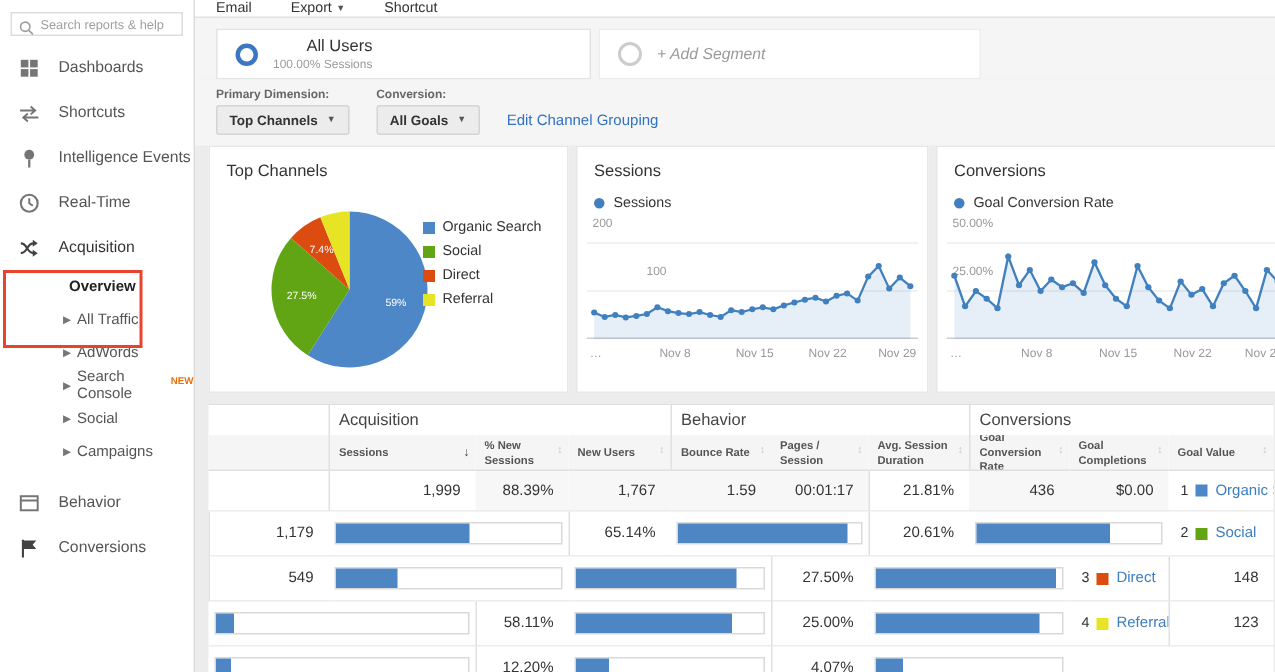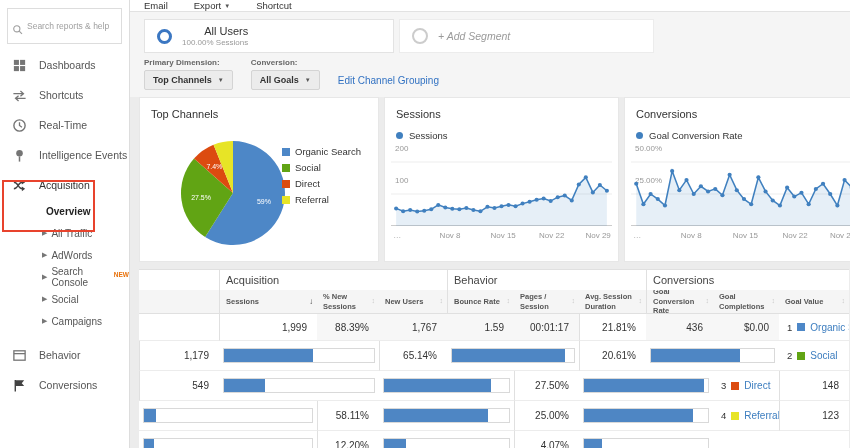--- a/index.html
+++ b/index.html
@@ -3,21 +3,21 @@
 <meta charset="utf-8">
 <style>
   * { box-sizing: border-box; margin: 0; padding: 0; }
   html,body { width:850px; height:448px; overflow:hidden;
     font-family:"Liberation Sans", sans-serif; background:#ececec; }
   #app { display:flex; width:850px; height:448px; }
 
   
   #sidebar { position:relative; width:130px; min-width:130px; background:#fff;
     border-right:1px solid #ddd; z-index:2; }
-  .searchbox { margin:8px 7px 6px 7px; height:36px; border:1px solid #ddd;
+  .searchbox { margin:8px 7px 6px 7px; height:16px; border:1px solid #ddd;
     display:flex; align-items:center; padding:0 4px; background:#fff; }
   .searchbox input { border:none; outline:none; width:100%; font-size:8.5px;
     color:#444; font-family:"Liberation Sans",sans-serif; }
   .searchbox input::placeholder { color:#9e9e9e; }
   .side-item { display:flex; align-items:center; height:30px; padding-left:12px;
     color:#555; font-size:10.5px; cursor:pointer; }
   .side-item .ic { width:15px; height:15px; margin-right:12px; flex:none; display:flex; }
   .side-item.active { color:#333; }
   .sub-item { display:flex; align-items:center; height:22px; padding-left:42px;
     color:#555; font-size:10px; cursor:pointer; }
@@ -137,34 +137,34 @@
                 <path d="M1.5 6 h10 M9 3.2 L12.2 6 L9 8.8"></path>
                 <path d="M14.5 11 h-10 M7 8.2 L3.8 11 L7 13.8"></path>
               </g>
             </svg>
           </span>
           <span>Shortcuts</span>
         </div>
         <div class="side-item">
           <span class="ic">
             <svg viewBox="0 0 16 16" width="15" height="15">
+              <circle cx="8" cy="5.5" r="3.5" fill="#757575"></circle>
+              <path d="M8 9 v5.5" stroke="#757575" stroke-width="1.6"></path>
+            </svg>
+          </span>
+          <span>Intelligence Events</span>
+        </div>
+        <div class="side-item">
+          <span class="ic">
+            <svg viewBox="0 0 16 16" width="15" height="15">
               <circle cx="8" cy="8" r="6" fill="none" stroke="#757575" stroke-width="1.5"></circle>
               <path d="M8 4.5 V8 l2.6 1.8" stroke="#757575" stroke-width="1.4" fill="none"></path>
             </svg>
           </span>
           <span>Real-Time</span>
-        </div>
-        <div class="side-item">
-          <span class="ic">
-            <svg viewBox="0 0 16 16" width="15" height="15">
-              <circle cx="8" cy="5.5" r="3.5" fill="#757575"></circle>
-              <path d="M8 9 v5.5" stroke="#757575" stroke-width="1.6"></path>
-            </svg>
-          </span>
-          <span>Intelligence Events</span>
         </div>
         <div class="side-item active">
           <span class="ic">
             <svg viewBox="0 0 16 16" width="15" height="15">
               <g stroke="#424242" stroke-width="1.5" fill="none">
                 <path d="M2 4.5 c5 0 4 7 9 7"></path>
                 <path d="M2 11.5 c5 0 4-7 9-7"></path>
               </g>
               <g fill="#424242">
                 <path d="M10.5 9 L14 11.5 L10.5 14 Z"></path>
@@ -298,21 +298,21 @@
           </div>
       </div>
 
       <div class="card" id="card-sessions">
         <h3>Sessions</h3>
         <div class="line-legend">
           <span class="dot" id="sess-dot" style="background: rgb(64, 128, 191);"></span>
           <span>Sessions</span>
         </div>
         <span class="ytick" style="top:46px;">200</span>
-        <span class="ytick" style="top:78px;">100</span>
+        <span class="ytick" style="top:78px;margin-left:36px;">100</span>
         <svg class="line-svg" id="sessions-svg" preserveAspectRatio="none" viewBox="0 0 216 72">
             <line x1="0" x2="216" y1="8" y2="8" stroke="#eee" stroke-width="1"></line>
             <line x1="0" x2="216" y1="40" y2="40" stroke="#eee" stroke-width="1"></line>
             <line x1="0" x2="216" y1="71.5" y2="71.5" stroke="#ccc"></line>
             <path d="M5,72 L5,54.4 L11.866666666666667,57.28 L18.733333333333334,56 L25.6,57.6 L32.46666666666667,56.64 L39.333333333333336,55.36 L46.2,50.879999999999995 L53.06666666666667,53.44 L59.93333333333333,54.72 L66.8,55.36 L73.66666666666667,54.08 L80.53333333333333,56 L87.4,57.28 L94.26666666666667,52.8 L101.13333333333334,54.08 L108,52.16 L114.86666666666666,50.879999999999995 L121.73333333333333,52.16 L128.6,49.599999999999994 L135.46666666666667,47.68 L142.33333333333334,45.76 L149.2,44.480000000000004 L156.06666666666666,47.04 L162.93333333333334,43.2 L169.8,41.599999999999994 L176.66666666666666,46.4 L183.53333333333333,30.4 L190.4,23.36 L197.26666666666668,38.4 L204.13333333333333,31.04 L211,36.8 L211,72 Z" fill="rgba(64,128,191,0.13)"></path>
             <path d="M5,54.4 L11.866666666666667,57.28 L18.733333333333334,56 L25.6,57.6 L32.46666666666667,56.64 L39.333333333333336,55.36 L46.2,50.879999999999995 L53.06666666666667,53.44 L59.93333333333333,54.72 L66.8,55.36 L73.66666666666667,54.08 L80.53333333333333,56 L87.4,57.28 L94.26666666666667,52.8 L101.13333333333334,54.08 L108,52.16 L114.86666666666666,50.879999999999995 L121.73333333333333,52.16 L128.6,49.599999999999994 L135.46666666666667,47.68 L142.33333333333334,45.76 L149.2,44.480000000000004 L156.06666666666666,47.04 L162.93333333333334,43.2 L169.8,41.599999999999994 L176.66666666666666,46.4 L183.53333333333333,30.4 L190.4,23.36 L197.26666666666668,38.4 L204.13333333333333,31.04 L211,36.8" fill="none" stroke="#4080bf" stroke-width="1.5"></path>
             <circle cx="5" cy="54.4" r="2" fill="#4080bf"></circle>
             <circle cx="11.866666666666667" cy="57.28" r="2" fill="#4080bf"></circle>
             <circle cx="18.733333333333334" cy="56" r="2" fill="#4080bf"></circle>
             <circle cx="25.6" cy="57.6" r="2" fill="#4080bf"></circle>

